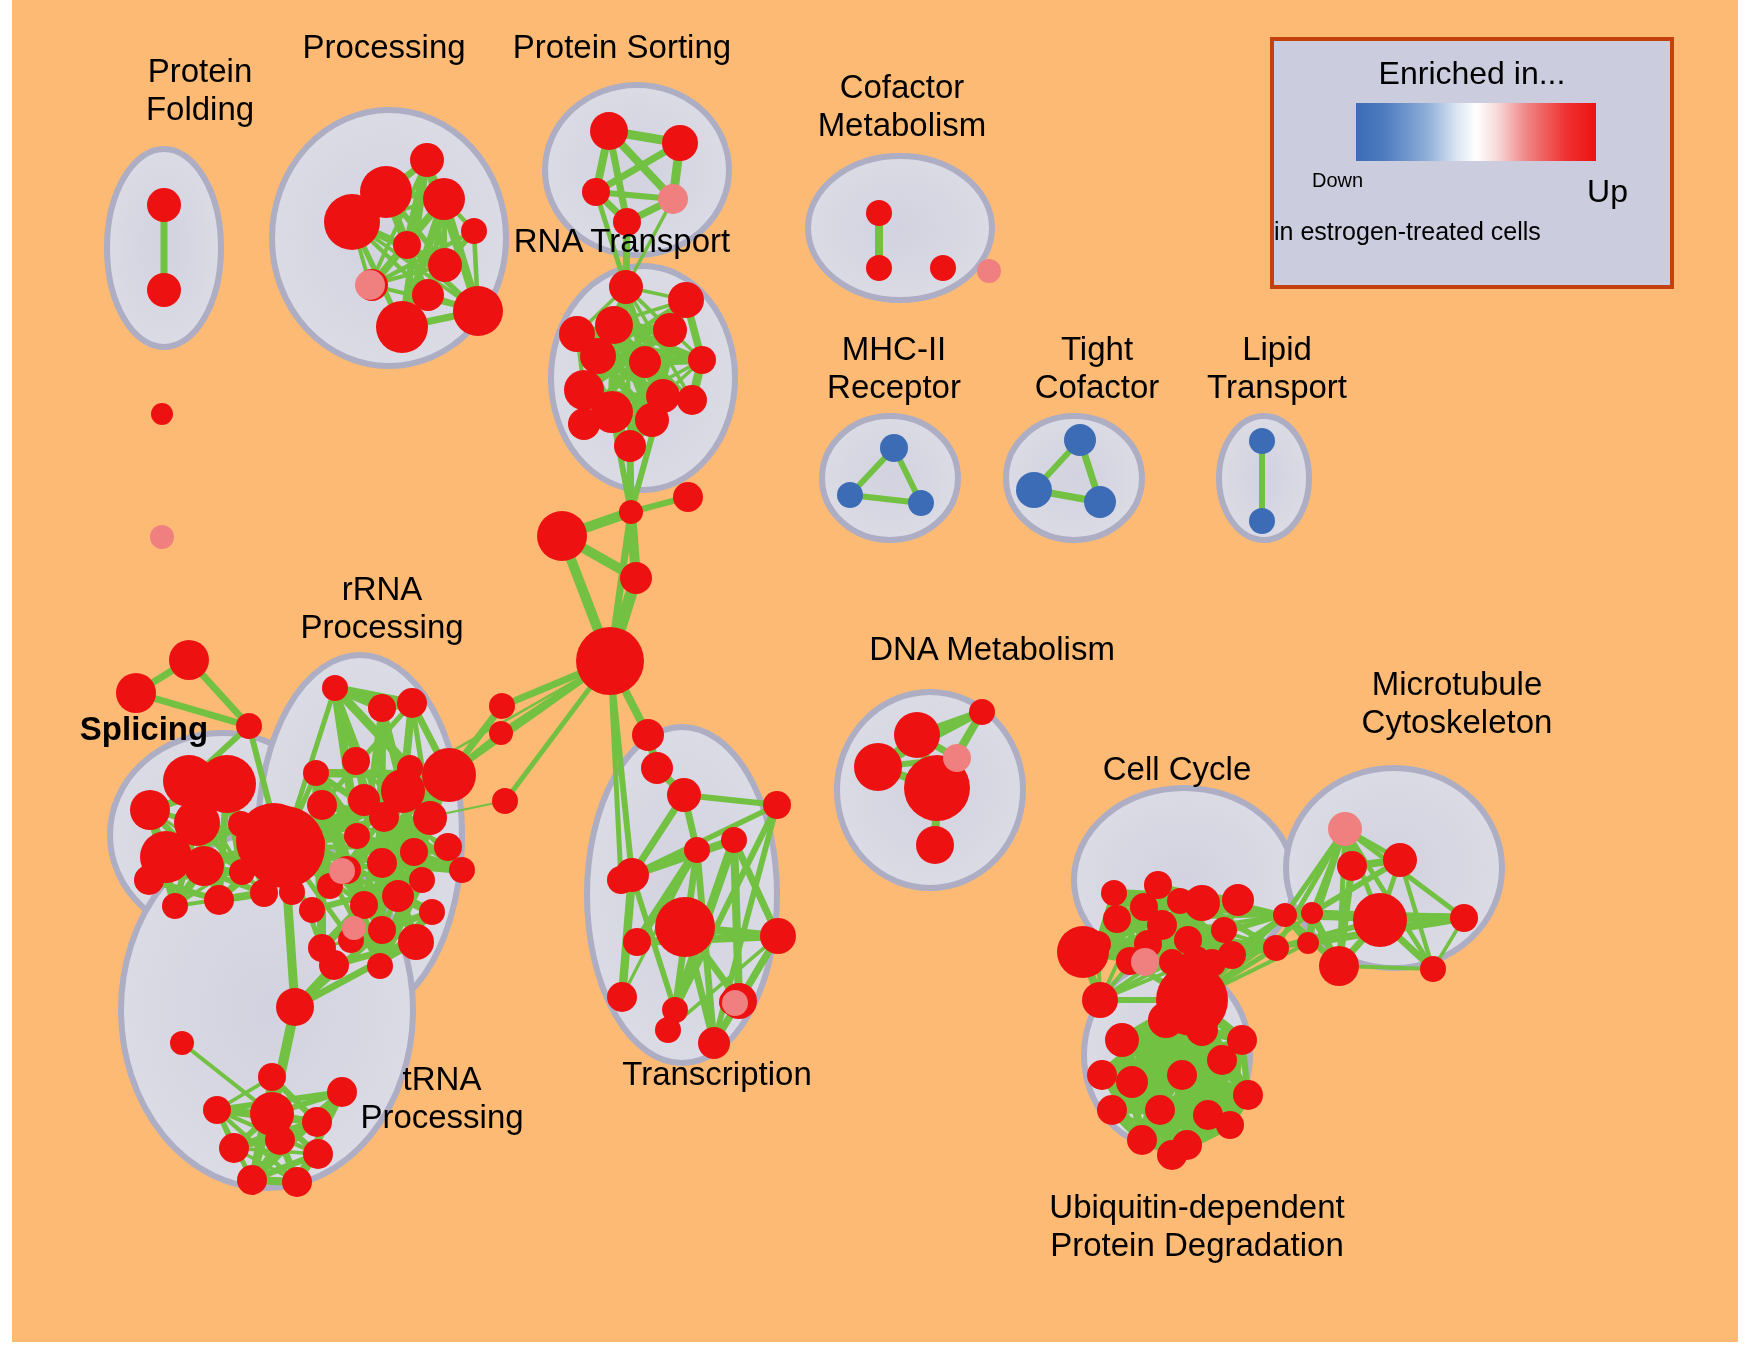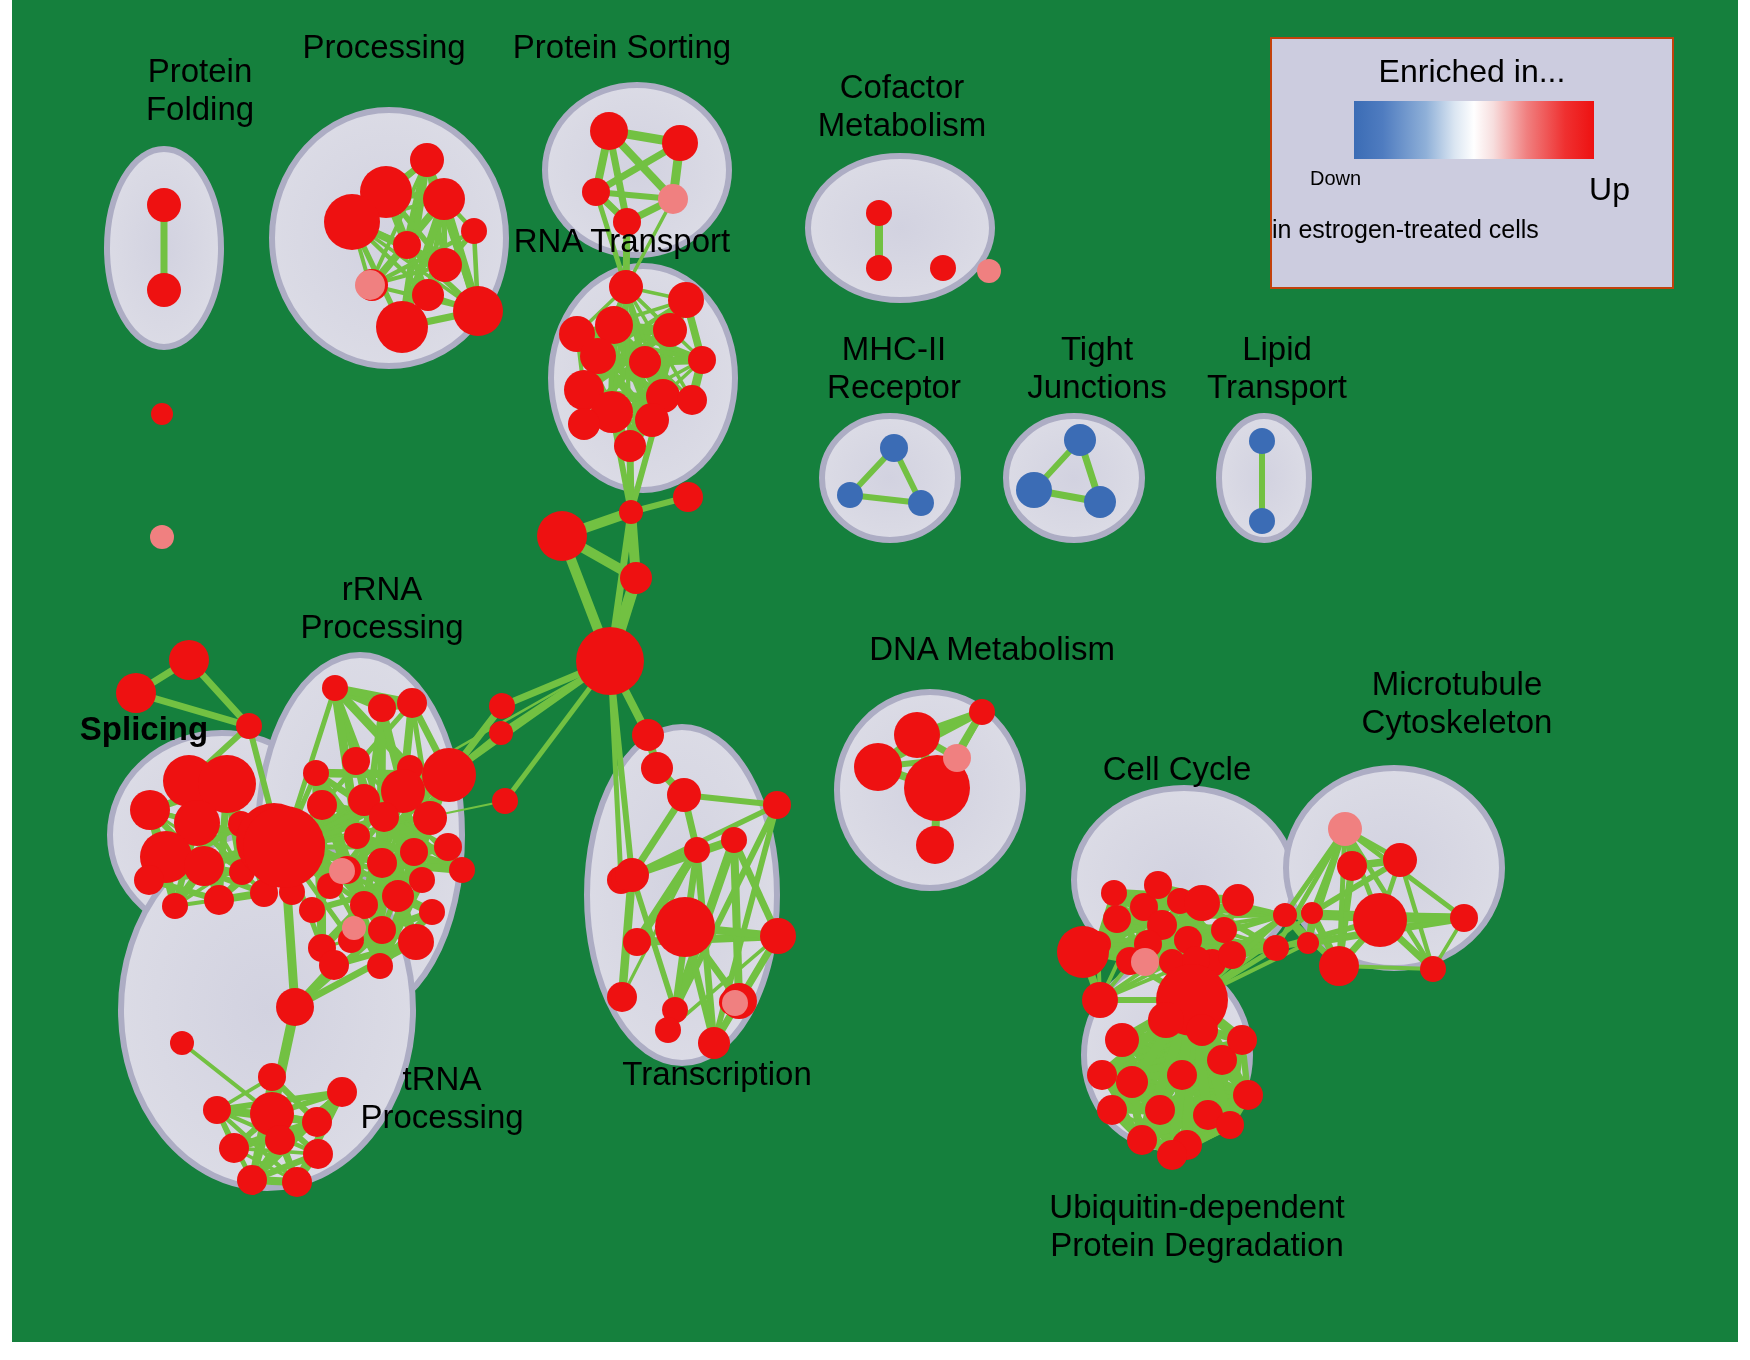--- a/index.html
+++ b/index.html
@@ -1,21 +1,21 @@
 <!DOCTYPE html>
 <html><head>
 <meta charset="utf-8">
 <style>
   html,body{margin:0;padding:0;background:#ffffff;}
   body{width:1750px;height:1360px;font-family:"Liberation Sans",sans-serif;overflow:hidden;}
   #stage{position:relative;width:1750px;height:1360px;background:#ffffff;}
-  #canvas{position:absolute;left:12px;top:0px;width:1726px;height:1342px;background:#15803d;}
+  #canvas{position:absolute;left:12px;top:0px;width:1726px;height:1342px;background:#fdba74;}
   svg#net{position:absolute;left:0;top:0;width:1726px;height:1342px;}
   .clabel{position:absolute;color:#000;font-size:33px;line-height:38px;text-align:center;white-space:pre;font-family:"Liberation Sans",sans-serif;}
-  #legend{position:absolute;left:1258px;top:37px;width:404px;height:252px;background:#ccccdf;border:2px solid #c2410c;box-sizing:border-box;}
+  #legend{position:absolute;left:1258px;top:37px;width:404px;height:252px;background:#ccccdf;border:4px solid #c2410c;box-sizing:border-box;}
   #legend .ltitle{position:absolute;left:0;top:14px;width:100%;text-align:center;font-size:32px;color:#000;}
   #legend .bar{position:absolute;left:82px;top:62px;width:240px;height:58px;
     background:linear-gradient(to right,#3b6cb5 0%,#4f7cc0 12%,#8fb0d8 30%,#dbe6f2 42%,#ffffff 50%,#f7dede 58%,#f08080 72%,#ef3030 88%,#ee1111 100%);}
   #legend .dn{position:absolute;left:38px;top:128px;font-size:20px;color:#000;}
   #legend .up{position:absolute;right:42px;top:132px;font-size:32px;color:#000;}
   #legend .l1{position:absolute;left:0;top:176px;width:100%;text-align:left;font-size:25px;color:#000;}
   #legend .l2{position:absolute;left:0;top:212px;width:100%;text-align:center;font-size:27px;color:#000;}
 </style>
 </head>
 <body>
@@ -868,21 +868,21 @@
         <div class="clabel" style="left: 78px; top: 52px; width: 220px;">Protein
 Folding</div>
         <div class="clabel" style="left: 222px; top: 28px; width: 300px;">Processing</div>
         <div class="clabel" style="left: 440px; top: 28px; width: 340px;">Protein Sorting</div>
         <div class="clabel" style="left: 440px; top: 222px; width: 340px;">RNA Transport</div>
         <div class="clabel" style="left: 740px; top: 68px; width: 300px;">Cofactor
 Metabolism</div>
         <div class="clabel" style="left: 742px; top: 330px; width: 280px;">MHC-II
 Receptor</div>
         <div class="clabel" style="left: 960px; top: 330px; width: 250px;">Tight
-Junctions</div>
+Cofactor</div>
         <div class="clabel" style="left: 1145px; top: 330px; width: 240px;">Lipid
 Transport</div>
         <div class="clabel" style="left: 42px; top: 710px; width: 180px; font-weight: bold;">Splicing</div>
         <div class="clabel" style="left: 240px; top: 570px; width: 260px;">rRNA
 Processing</div>
         <div class="clabel" style="left: 300px; top: 1060px; width: 260px;">tRNA
 Processing</div>
         <div class="clabel" style="left: 560px; top: 1055px; width: 290px;">Transcription</div>
         <div class="clabel" style="left: 800px; top: 630px; width: 360px;">DNA Metabolism</div>
         <div class="clabel" style="left: 1040px; top: 750px; width: 250px;">Cell Cycle</div>

